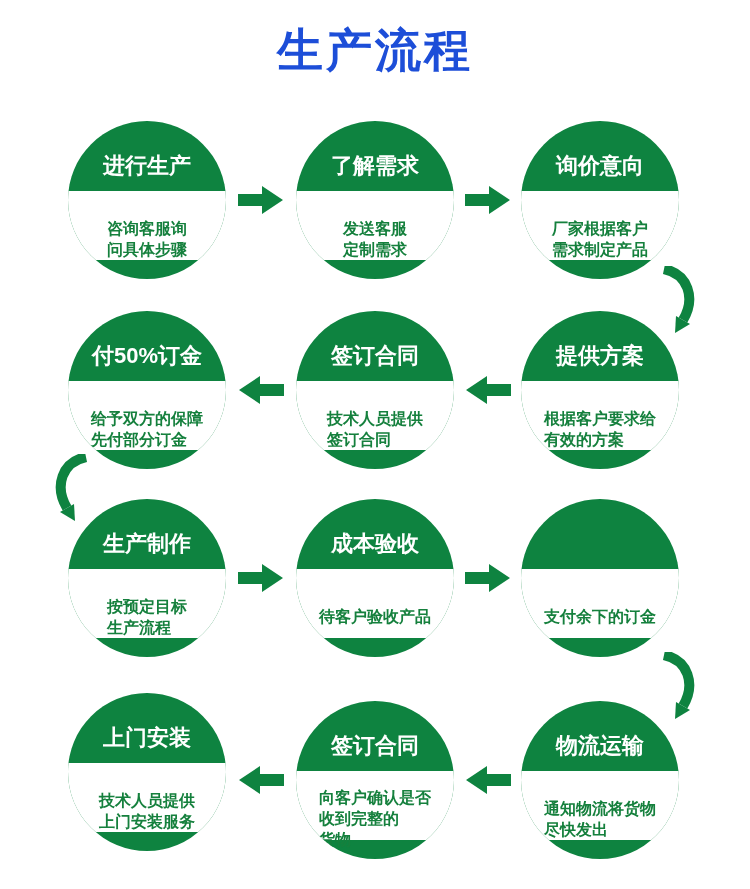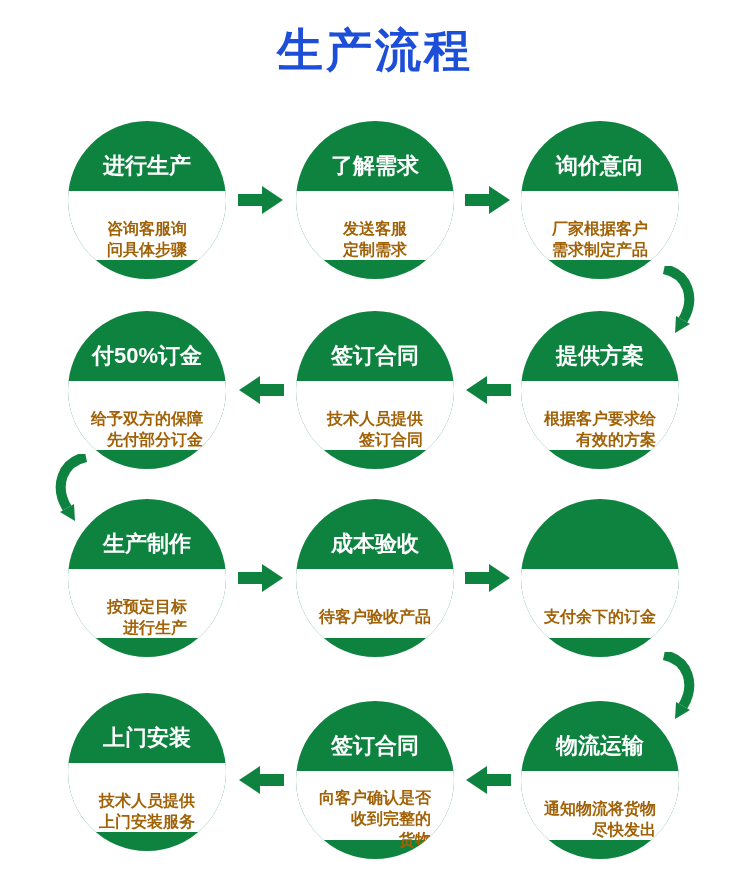--- a/index.html
+++ b/index.html
@@ -8,21 +8,21 @@
   body { font-family:"Liberation Sans","DejaVu Sans",sans-serif; }
   .canvas { position:relative; width:750px; height:889px; margin:0 auto; background:#fff; overflow:hidden; }
   .page-title { position:absolute; top:20px; left:0; width:100%; text-align:center;
                 font-size:46px; font-weight:bold; color:#1d4ed8; letter-spacing:3px; }
   .step { position:absolute; width:158px; height:158px; border-radius:50%;
           background:var(--accent); overflow:hidden; }
   .step-title { position:absolute; top:30px; left:0; width:100%; text-align:center;
                 color:#fff; font-size:22px; font-weight:bold; white-space:nowrap; }
   .step-body { position:absolute; top:44%; left:0; width:100%; height:44%; background:#fff;
                display:flex; align-items:center; justify-content:center; }
-  .step-desc { text-align:right; font-size:16px; font-weight:bold; color:#a16207;
+  .step-desc { text-align:left; font-size:16px; font-weight:bold; color:#15803d;
                line-height:1.32; white-space:pre-line;margin-top:27px; }
   .arrow, .curve { position:absolute; }
   .arrow polygon { fill:var(--accent); }
   .curve path { fill:none; stroke:var(--accent); stroke-width:10; }
   .curve polygon { fill:var(--accent); }
 </style>
 </head>
 <body>
 
 <div class="canvas">
@@ -92,21 +92,21 @@
 
   <svg class="curve" style="left:48px;top:454px" width="60" height="70" viewBox="0 0 60 70">
     <path d="M38 3 C14 8 6 32 19 54"></path>
     <polygon points="27,67 12,58 26,50"></polygon>
   </svg>
 
   <div class="step" style="left:68px;top:499px">
     <div class="step-title">生产制作</div>
     <div class="step-body">
       <div class="step-desc">按预定目标
-进行生产</div>
+生产流程</div>
     </div>
   </div>
   <svg class="arrow" style="left:238px;top:561px" width="46" height="34" viewBox="0 0 46 34">
     <polygon points="0,11 24,11 24,3 45,17 24,31 24,23 0,23"></polygon>
   </svg>
   <div class="step" style="left:296px;top:499px">
     <div class="step-title">成本验收</div>
     <div class="step-body">
       <div class="step-desc">待客户验收产品</div>
     </div>

